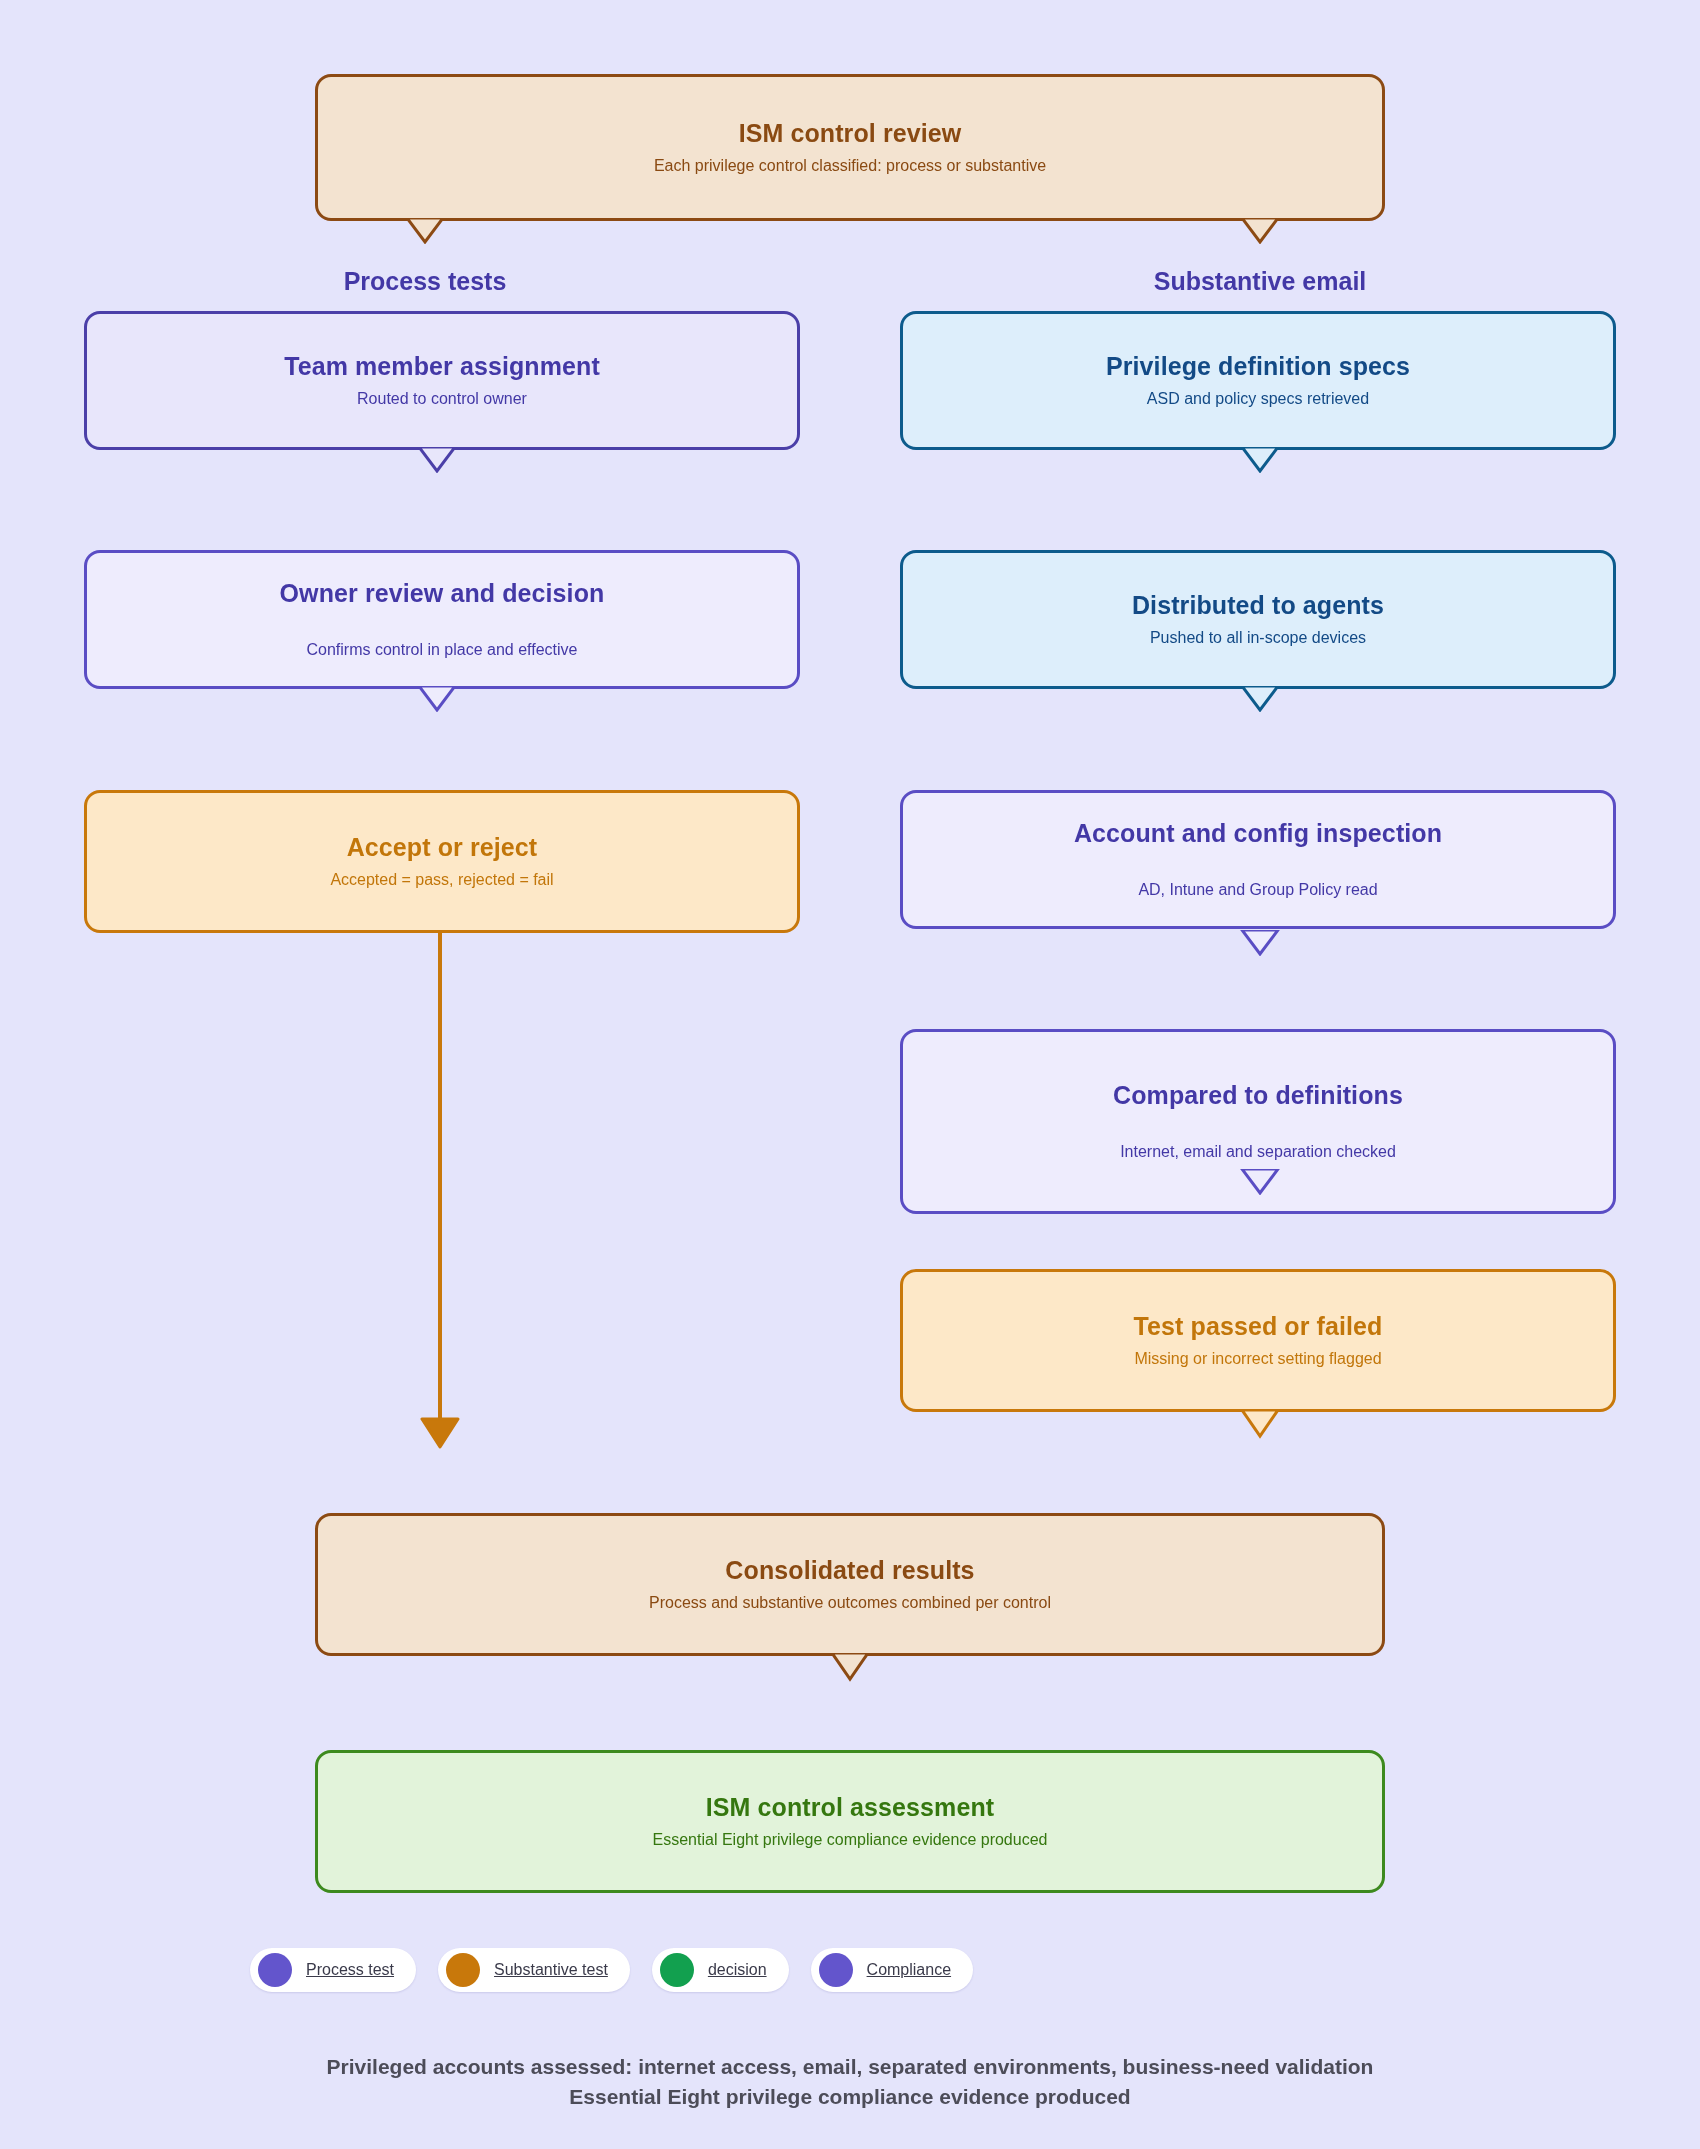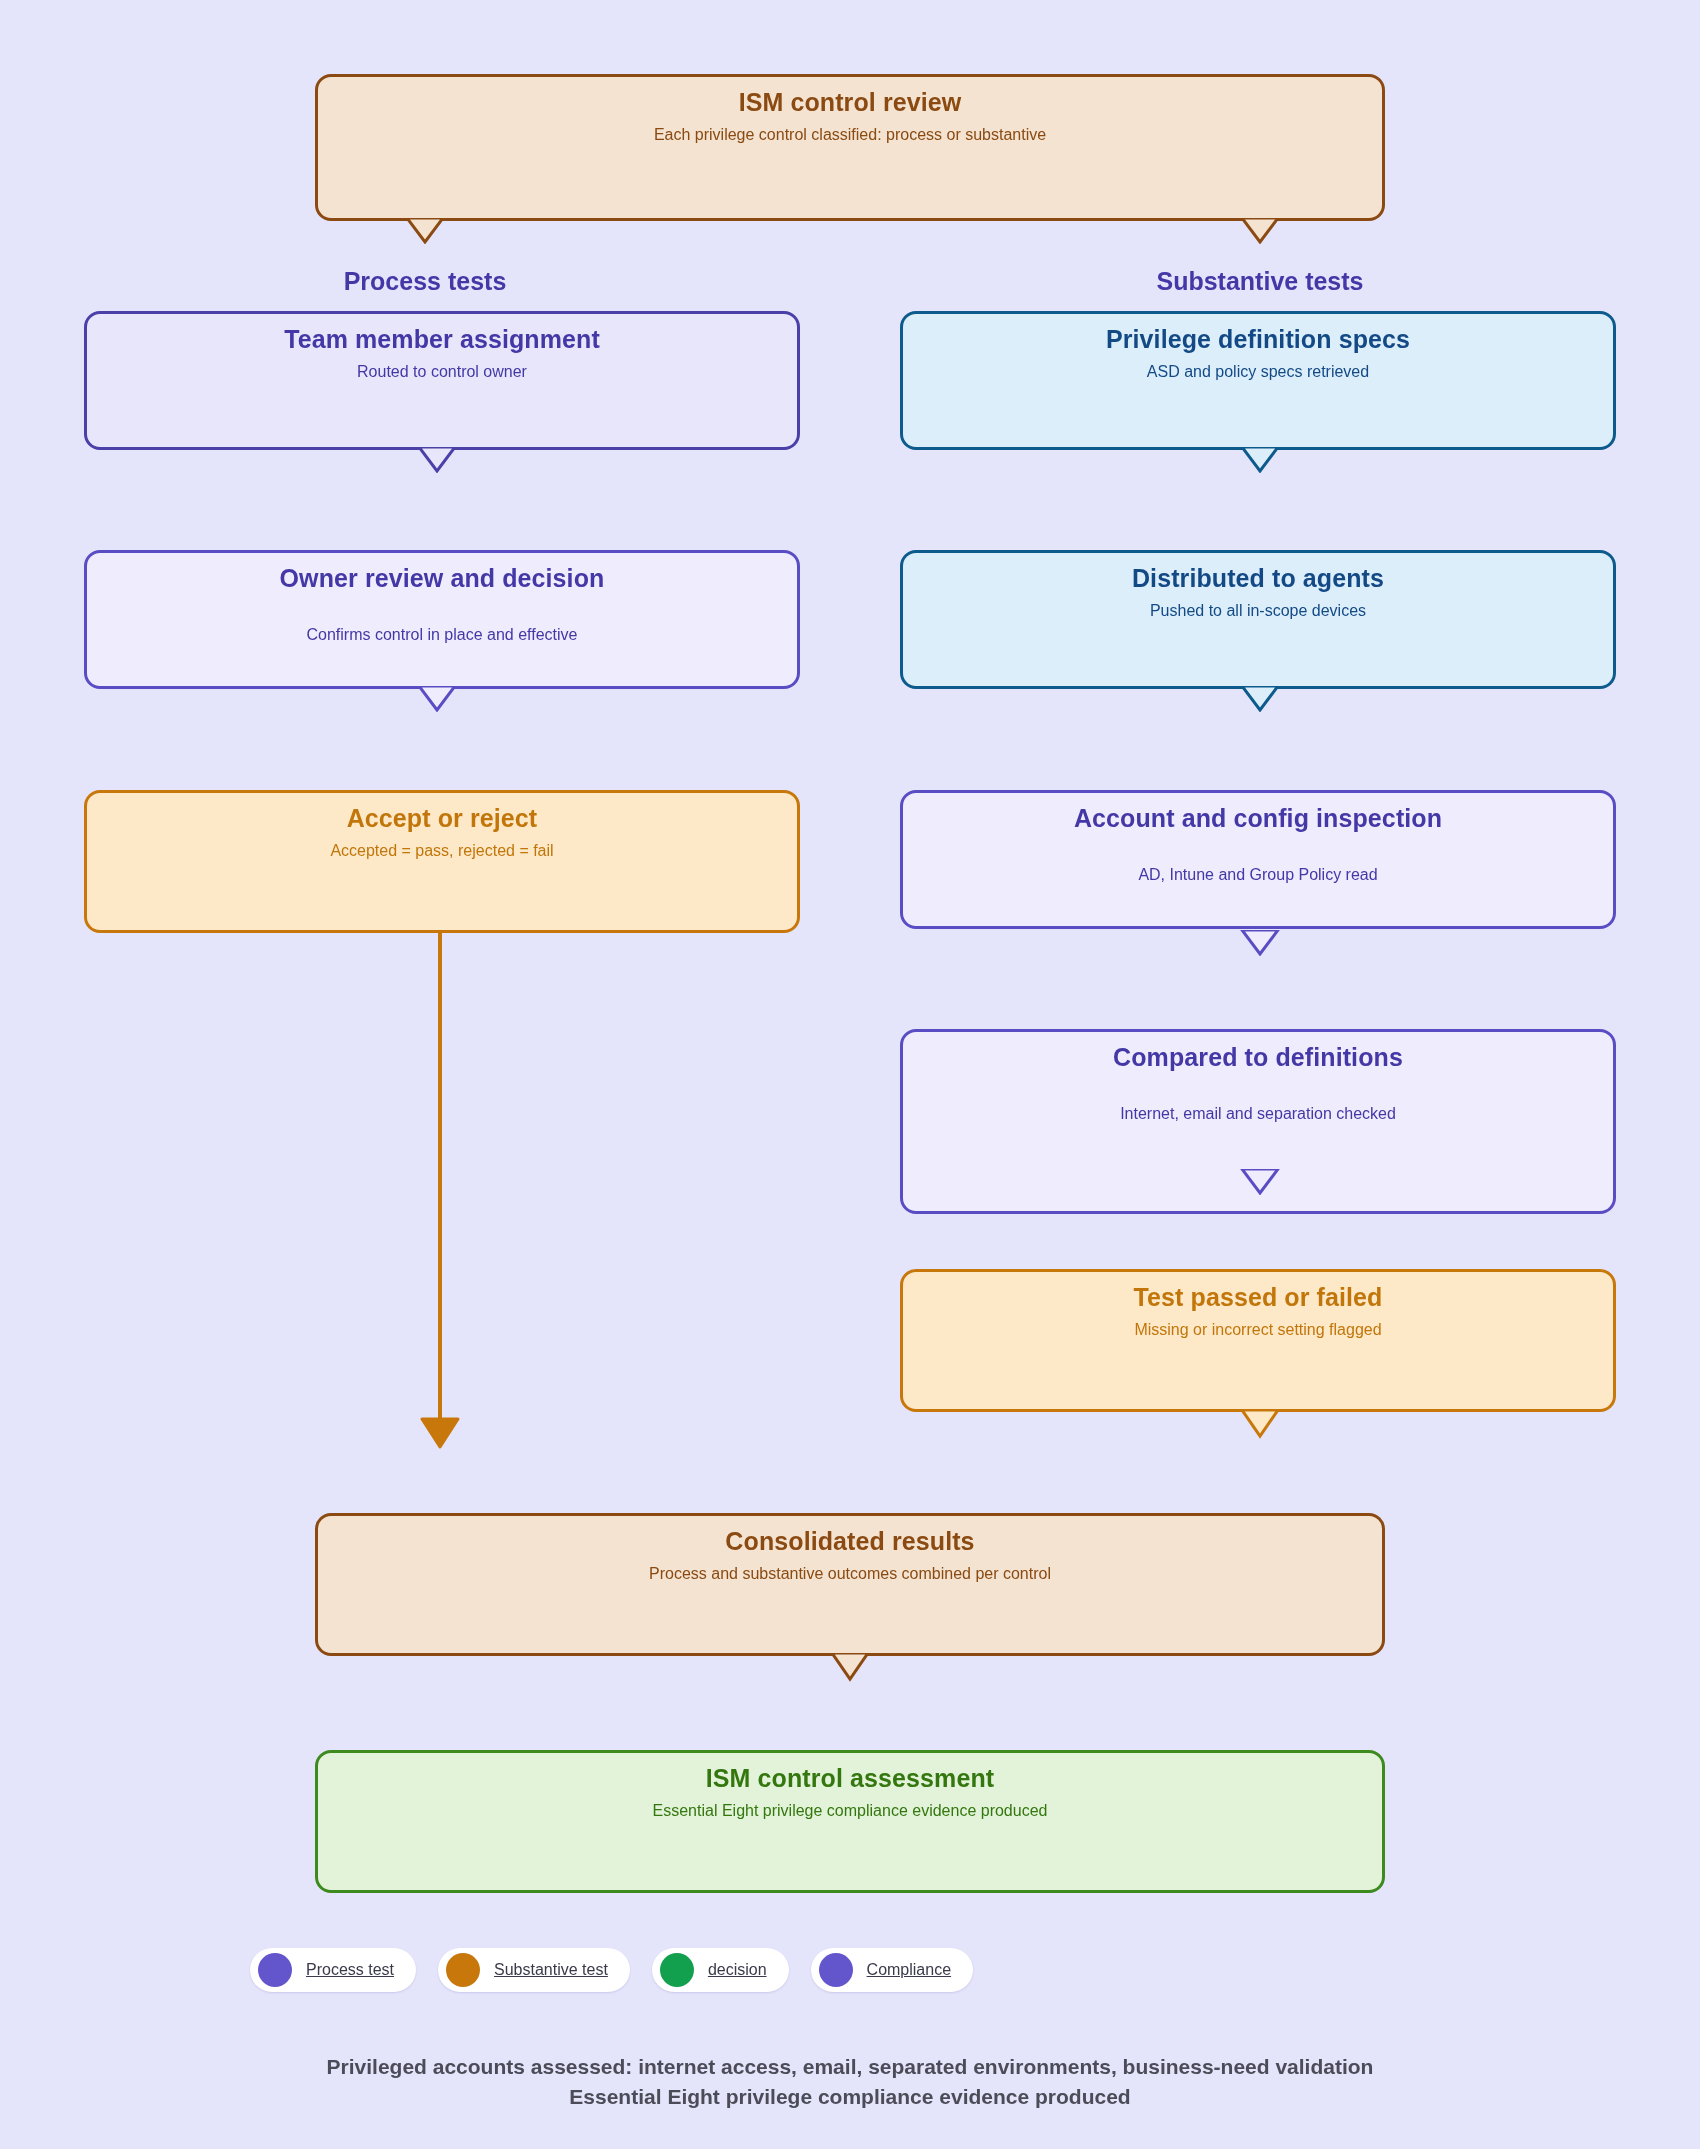--- a/index.html
+++ b/index.html
@@ -23,21 +23,21 @@
 
   
   .node {
     position: absolute;
     box-sizing: border-box;
     border-radius: 16px;
     border: 3px solid #000;
     display: flex;
     flex-direction: column;
     align-items: center;
-    justify-content: flex-start;
+    justify-content: center;
     text-align: center;
     padding: 10px 18px;
   }
   .node .title {
     font-weight: bold;
     font-size: 25px;
     line-height: 1.25;
     letter-spacing: .1px;
   }
   .node .sub {
@@ -156,21 +156,21 @@
     </svg>
   </div>
 
   <div class="conn" style="left:1240px; top:218px;">
     <svg width="40" height="26" viewBox="0 0 40 26">
       <polygon points="2,0 38,0 20,24" fill="#f3e3d0" stroke="#8c4a13" stroke-width="3"></polygon>
     </svg>
   </div>
 
   <div class="section-label" style="left:250px; top:267px; width:350px;">Process tests</div>
-  <div class="section-label" style="left:1085px; top:267px; width:350px;">Substantive tests</div>
+  <div class="section-label" style="left:1085px; top:267px; width:350px;">Substantive email</div>
 
   <div class="node n-violet" style="left:84px; top:311px; width:716px; height:139px;">
     <div class="title">Team member assignment</div>
     <div class="sub">Routed to control owner</div>
   </div>
 
   <div class="conn" style="left:417px; top:447px;">
     <svg width="40" height="26" viewBox="0 0 40 26">
       <polygon points="2,0 38,0 20,24" fill="#e8e6fb" stroke="#4b3fa8" stroke-width="3"></polygon>
     </svg>

